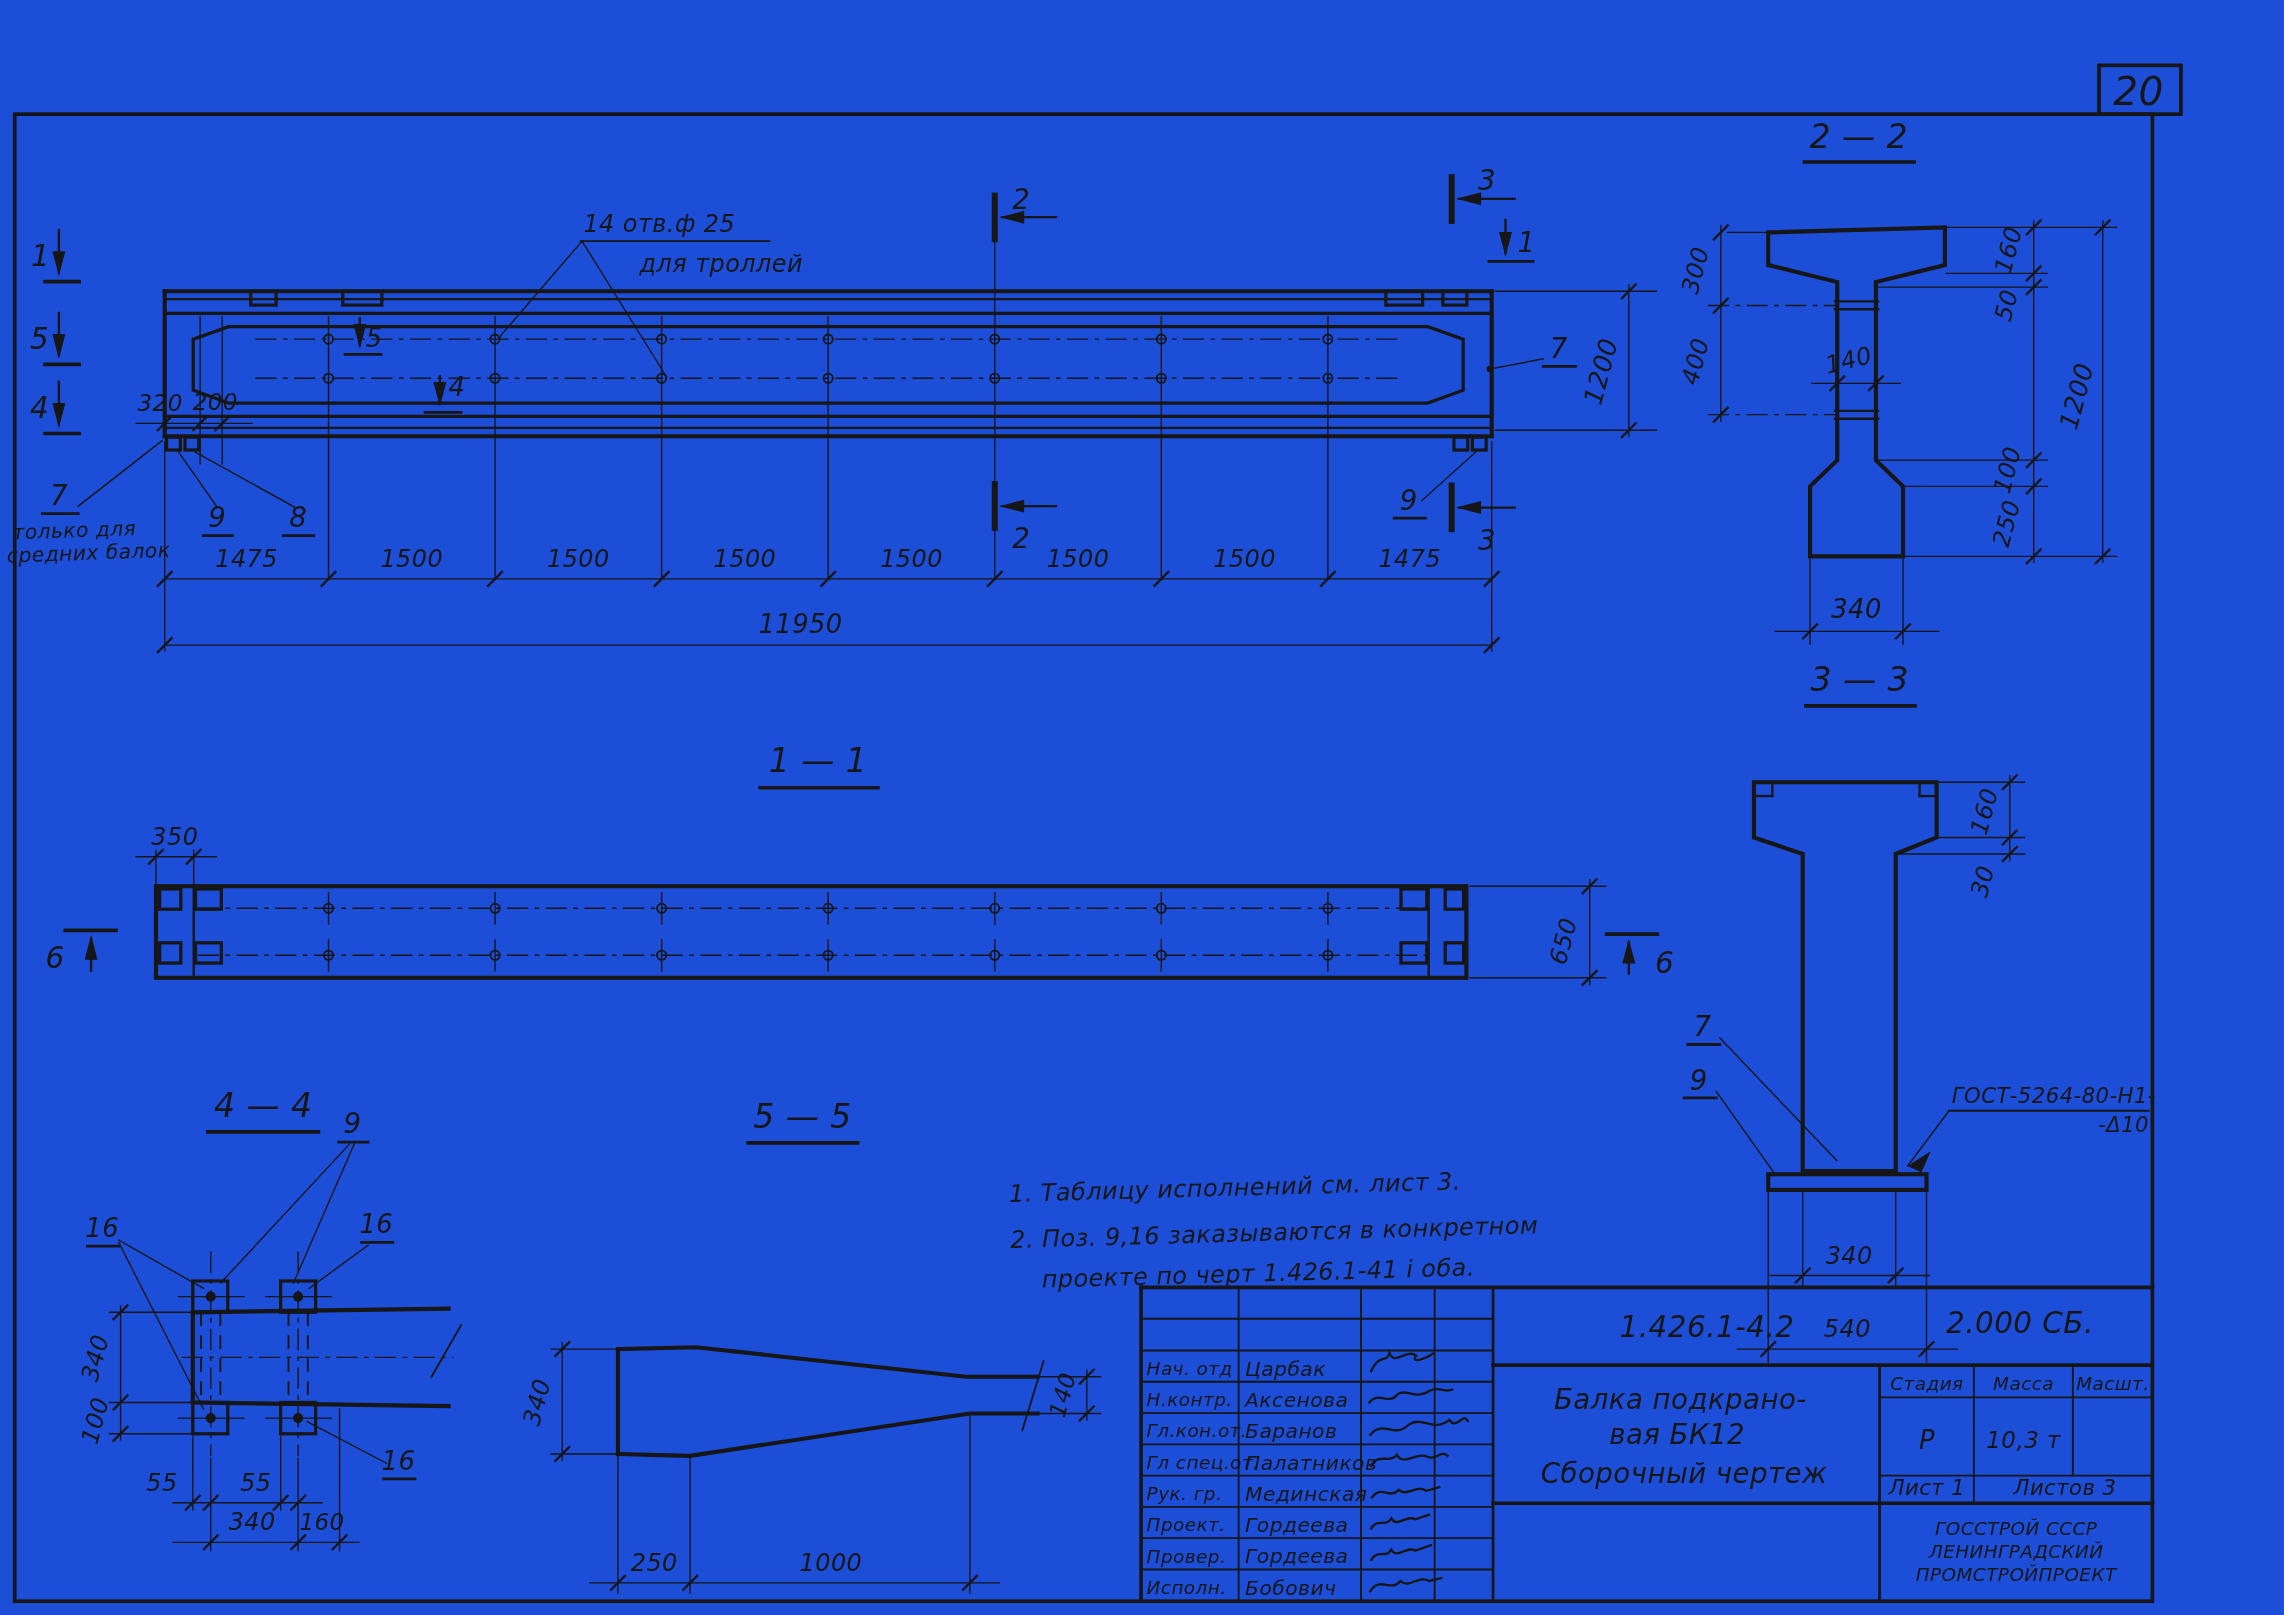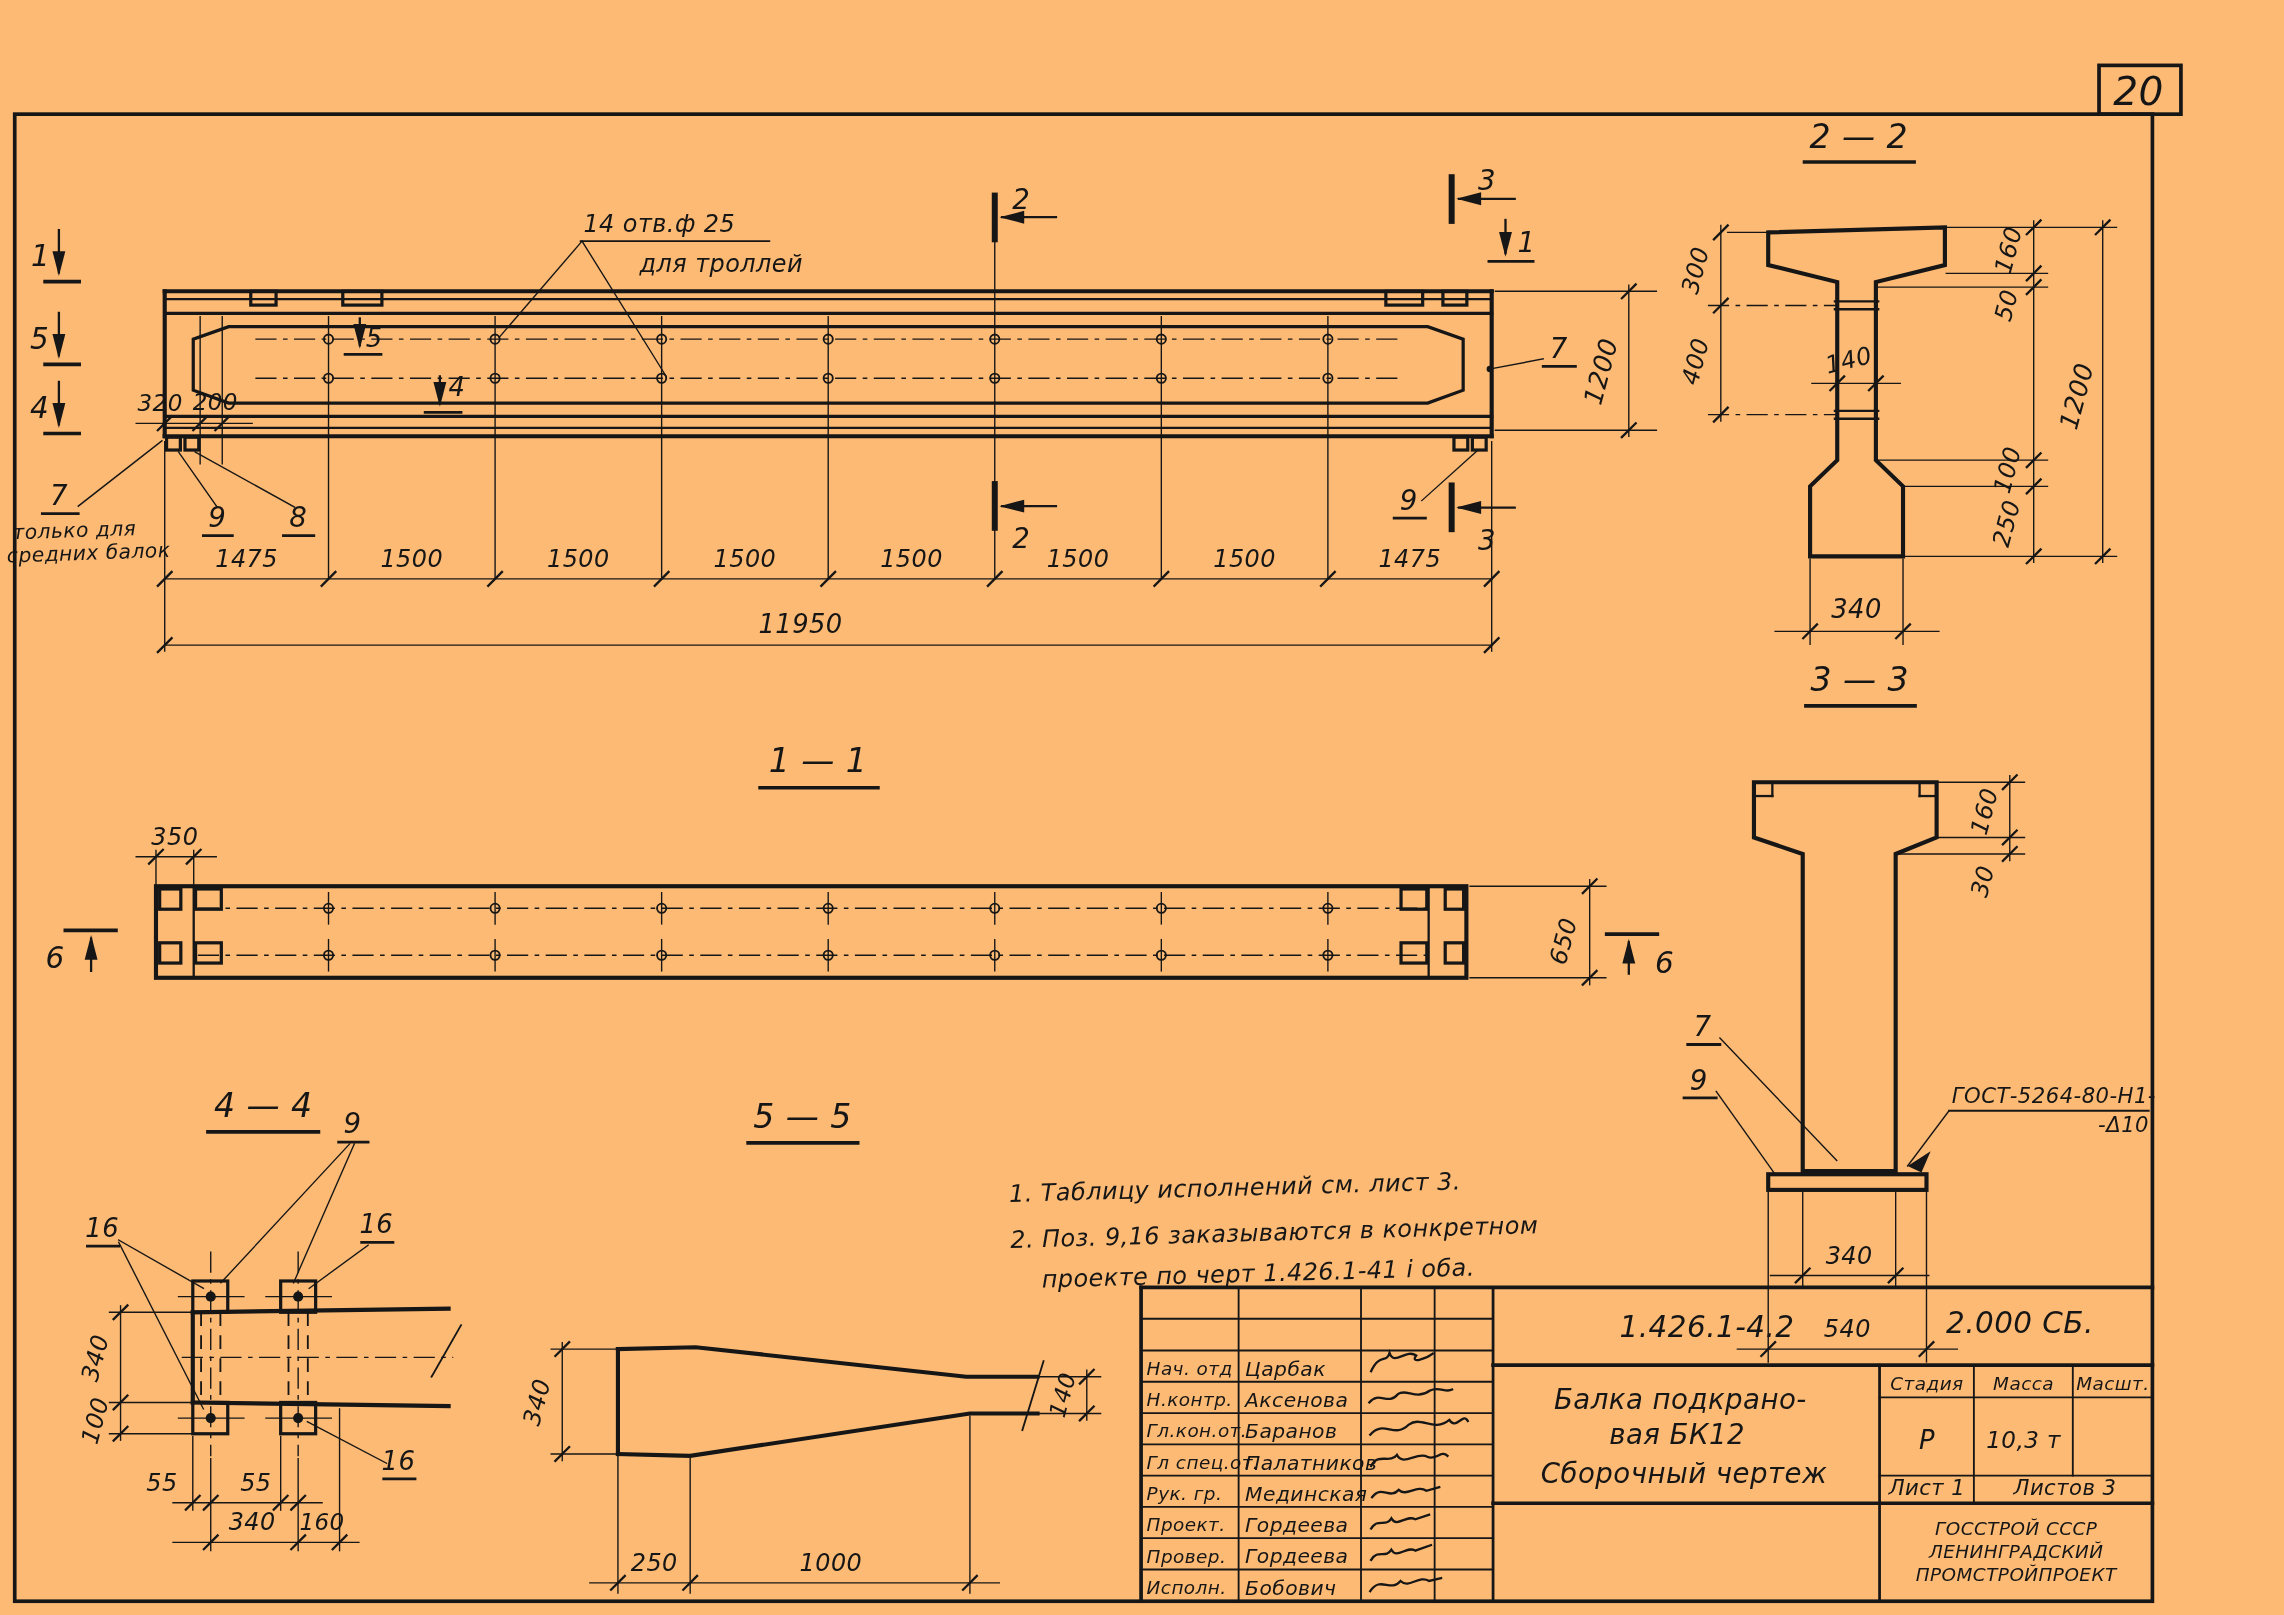--- a/index.html
+++ b/index.html
@@ -1,16 +1,16 @@
 <!DOCTYPE html>
 <html style="font-size:7.4px"><head>
 <meta charset="utf-8">
 <style>
   html,body{margin:0;padding:0;background:#e8e8e8;}
-  #sheet{position:relative;width:2284px;height:1616px;background:#fdba74;overflow:hidden;}
+  #sheet{position:relative;width:2284px;height:1616px;background:#1d4ed8;overflow:hidden;}
   svg{display:block;width:100%;height:100%;}
   .ln{stroke:#161616;fill:none;stroke-linecap:square;}
   .w3{stroke-width:3;} .w4{stroke-width:4;} .w5{stroke-width:5;}
   .w6{stroke-width:6;} .w7{stroke-width:7;} .w8{stroke-width:8;}
   .w9{stroke-width:9;} .w12{stroke-width:13;}
   .cl{stroke:#161616;fill:none;stroke-width:3;stroke-dasharray:46 14 10 14;}
   .hd{stroke:#161616;fill:none;stroke-width:4;stroke-dasharray:30 20;}
   .tx{fill:#161616;font-family:"DejaVu Sans",sans-serif;font-style:italic;letter-spacing:1px;}
   .mid{text-anchor:middle;}
   .f40{font-size:40px;} .f44{font-size:44px;} .f46{font-size:46px;}

